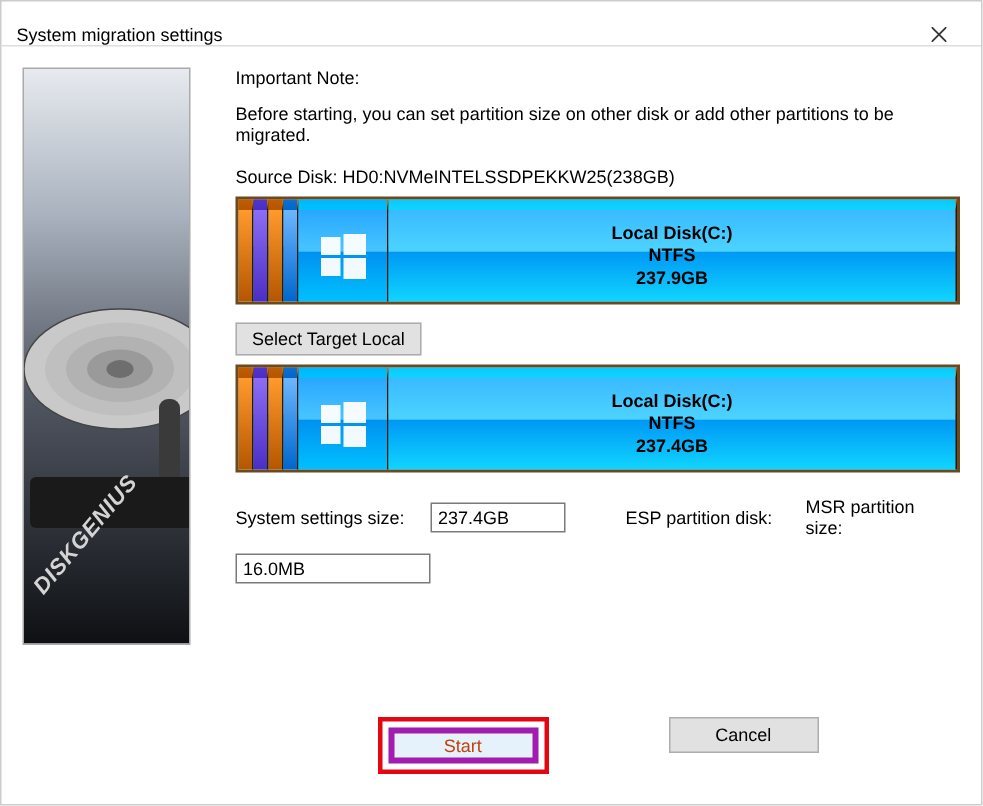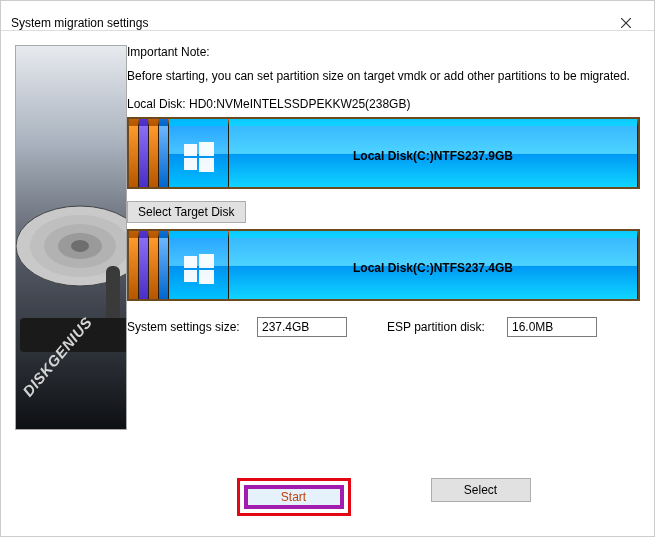--- a/index.html
+++ b/index.html
@@ -49,21 +49,21 @@
     letter-spacing: 0.5px;
     color: #d4d4d4;
   }
   .hdd {
     position: absolute;
     left: -6px; top: 90px;
     width: 140px; height: 230px;
   }
   .main {
     flex: 1;
-    padding-left: 0;
+    padding-left: 30px;
     display: flex;
     flex-direction: column;
   }
   .note-title { font-size: 12px; margin-bottom: 10px; }
   .note-text { font-size: 12px; margin-bottom: 14px; }
   .src-label { font-size: 12px; margin-bottom: 6px; }
   .diskbar {
     height: 72px;
     border: 2px solid #6d4a1d;
     display: flex;
@@ -88,21 +88,21 @@
   .seg.s3 { width: 10px; background: linear-gradient(180deg,#ff9a2c 0%, #b55600 100%); }
   .seg.s4 { width: 10px; background: linear-gradient(180deg,#6db6ff 0%, #0066cc 100%); }
   .seg.s5 {
     width: 60px;
     background: linear-gradient(180deg,#29a7ff 0%, #48c5ff 45%, #0091f0 46%, #00c1ff 100%);
     display: flex; align-items: center; justify-content: center;
   }
   .seg.s5 svg { opacity: 0.95; }
   .seg.sMain {
     flex: 1;
-    display: flex; flex-direction: row; align-items: center; justify-content: center;
+    display: flex; flex-direction: column; align-items: center; justify-content: center;
     background: linear-gradient(180deg,#39baff 0%, #4dd3ff 45%, #0098f5 46%, #10d5ff 100%);
     font-weight: bold; font-size: 12px; line-height: 15px;
   }
   .target-row {
     display: flex; align-items: center; gap: 10px;
     margin: 2px 0 6px 0;
   }
   .btn {
     background: #e1e1e1;
     border: 1px solid #adadad;
@@ -167,23 +167,23 @@
       <ellipse cx="70" cy="110" rx="22" ry="13" fill="#9a9a9a"></ellipse>
       <ellipse cx="70" cy="110" rx="9" ry="6" fill="#6e6e6e"></ellipse>
       <rect x="96" y="130" width="14" height="80" rx="6" fill="#3a3a3a"></rect>
       <rect x="10" y="182" width="120" height="34" rx="4" fill="#1a1a1a"></rect>
     </svg>
     <div class="brand">DISKGENIUS</div>
   </div>
 
   <div class="main">
     <div class="note-title">Important Note:</div>
-    <div class="note-text">Before starting, you can set partition size on target vmdk or add other partitions to be migrated.</div>
-
-    <div class="src-label">Local Disk:  HD0:NVMeINTELSSDPEKKW25(238GB)</div>
+    <div class="note-text">Before starting, you can set partition size on other disk or add other partitions to be migrated.</div>
+
+    <div class="src-label">Source Disk:  HD0:NVMeINTELSSDPEKKW25(238GB)</div>
     <div class="diskbar">
       <div class="seg s1"></div>
       <div class="seg s2"></div>
       <div class="seg s3"></div>
       <div class="seg s4"></div>
       <div class="seg s5">
         <svg width="34" height="34" viewBox="0 0 34 34">
           <rect x="2" y="4" width="13" height="12" fill="#fff"></rect>
           <rect x="17" y="2" width="15" height="14" fill="#fff"></rect>
           <rect x="2" y="18" width="13" height="12" fill="#fff"></rect>
@@ -191,21 +191,21 @@
         </svg>
       </div>
       <div class="seg sMain">
         <span>Local Disk(C:)</span>
         <span>NTFS</span>
         <span>237.9GB</span>
       </div>
     </div>
 
     <div class="target-row">
-      <button class="btn">Select Target Disk</button>
+      <button class="btn">Select Target Local</button>
     </div>
 
     <div class="diskbar">
       <div class="seg s1"></div>
       <div class="seg s2"></div>
       <div class="seg s3"></div>
       <div class="seg s4"></div>
       <div class="seg s5">
         <svg width="34" height="34" viewBox="0 0 34 34">
           <rect x="2" y="4" width="13" height="12" fill="#fff"></rect>
@@ -220,28 +220,29 @@
         <span>237.4GB</span>
       </div>
     </div>
 
     <div class="fields">
       <label>System settings size:</label>
       <input type="text" value="237.4GB" style="">
       <span></span>
       <label>ESP partition disk:</label>
 
+      <label>MSR partition size:</label>
       <input type="text" value="16.0MB" style="">
       <span></span>
         <span></span>
         <span></span>
     </div>
 
     <div class="spacer"></div>
 
     <div class="buttons">
       <span class="highlight-start">
         <button class="btn">Start</button>
       </span>
-      <button class="btn">Select</button>
+      <button class="btn">Cancel</button>
     </div>
   </div>
 </div>
 
 </body></html>

